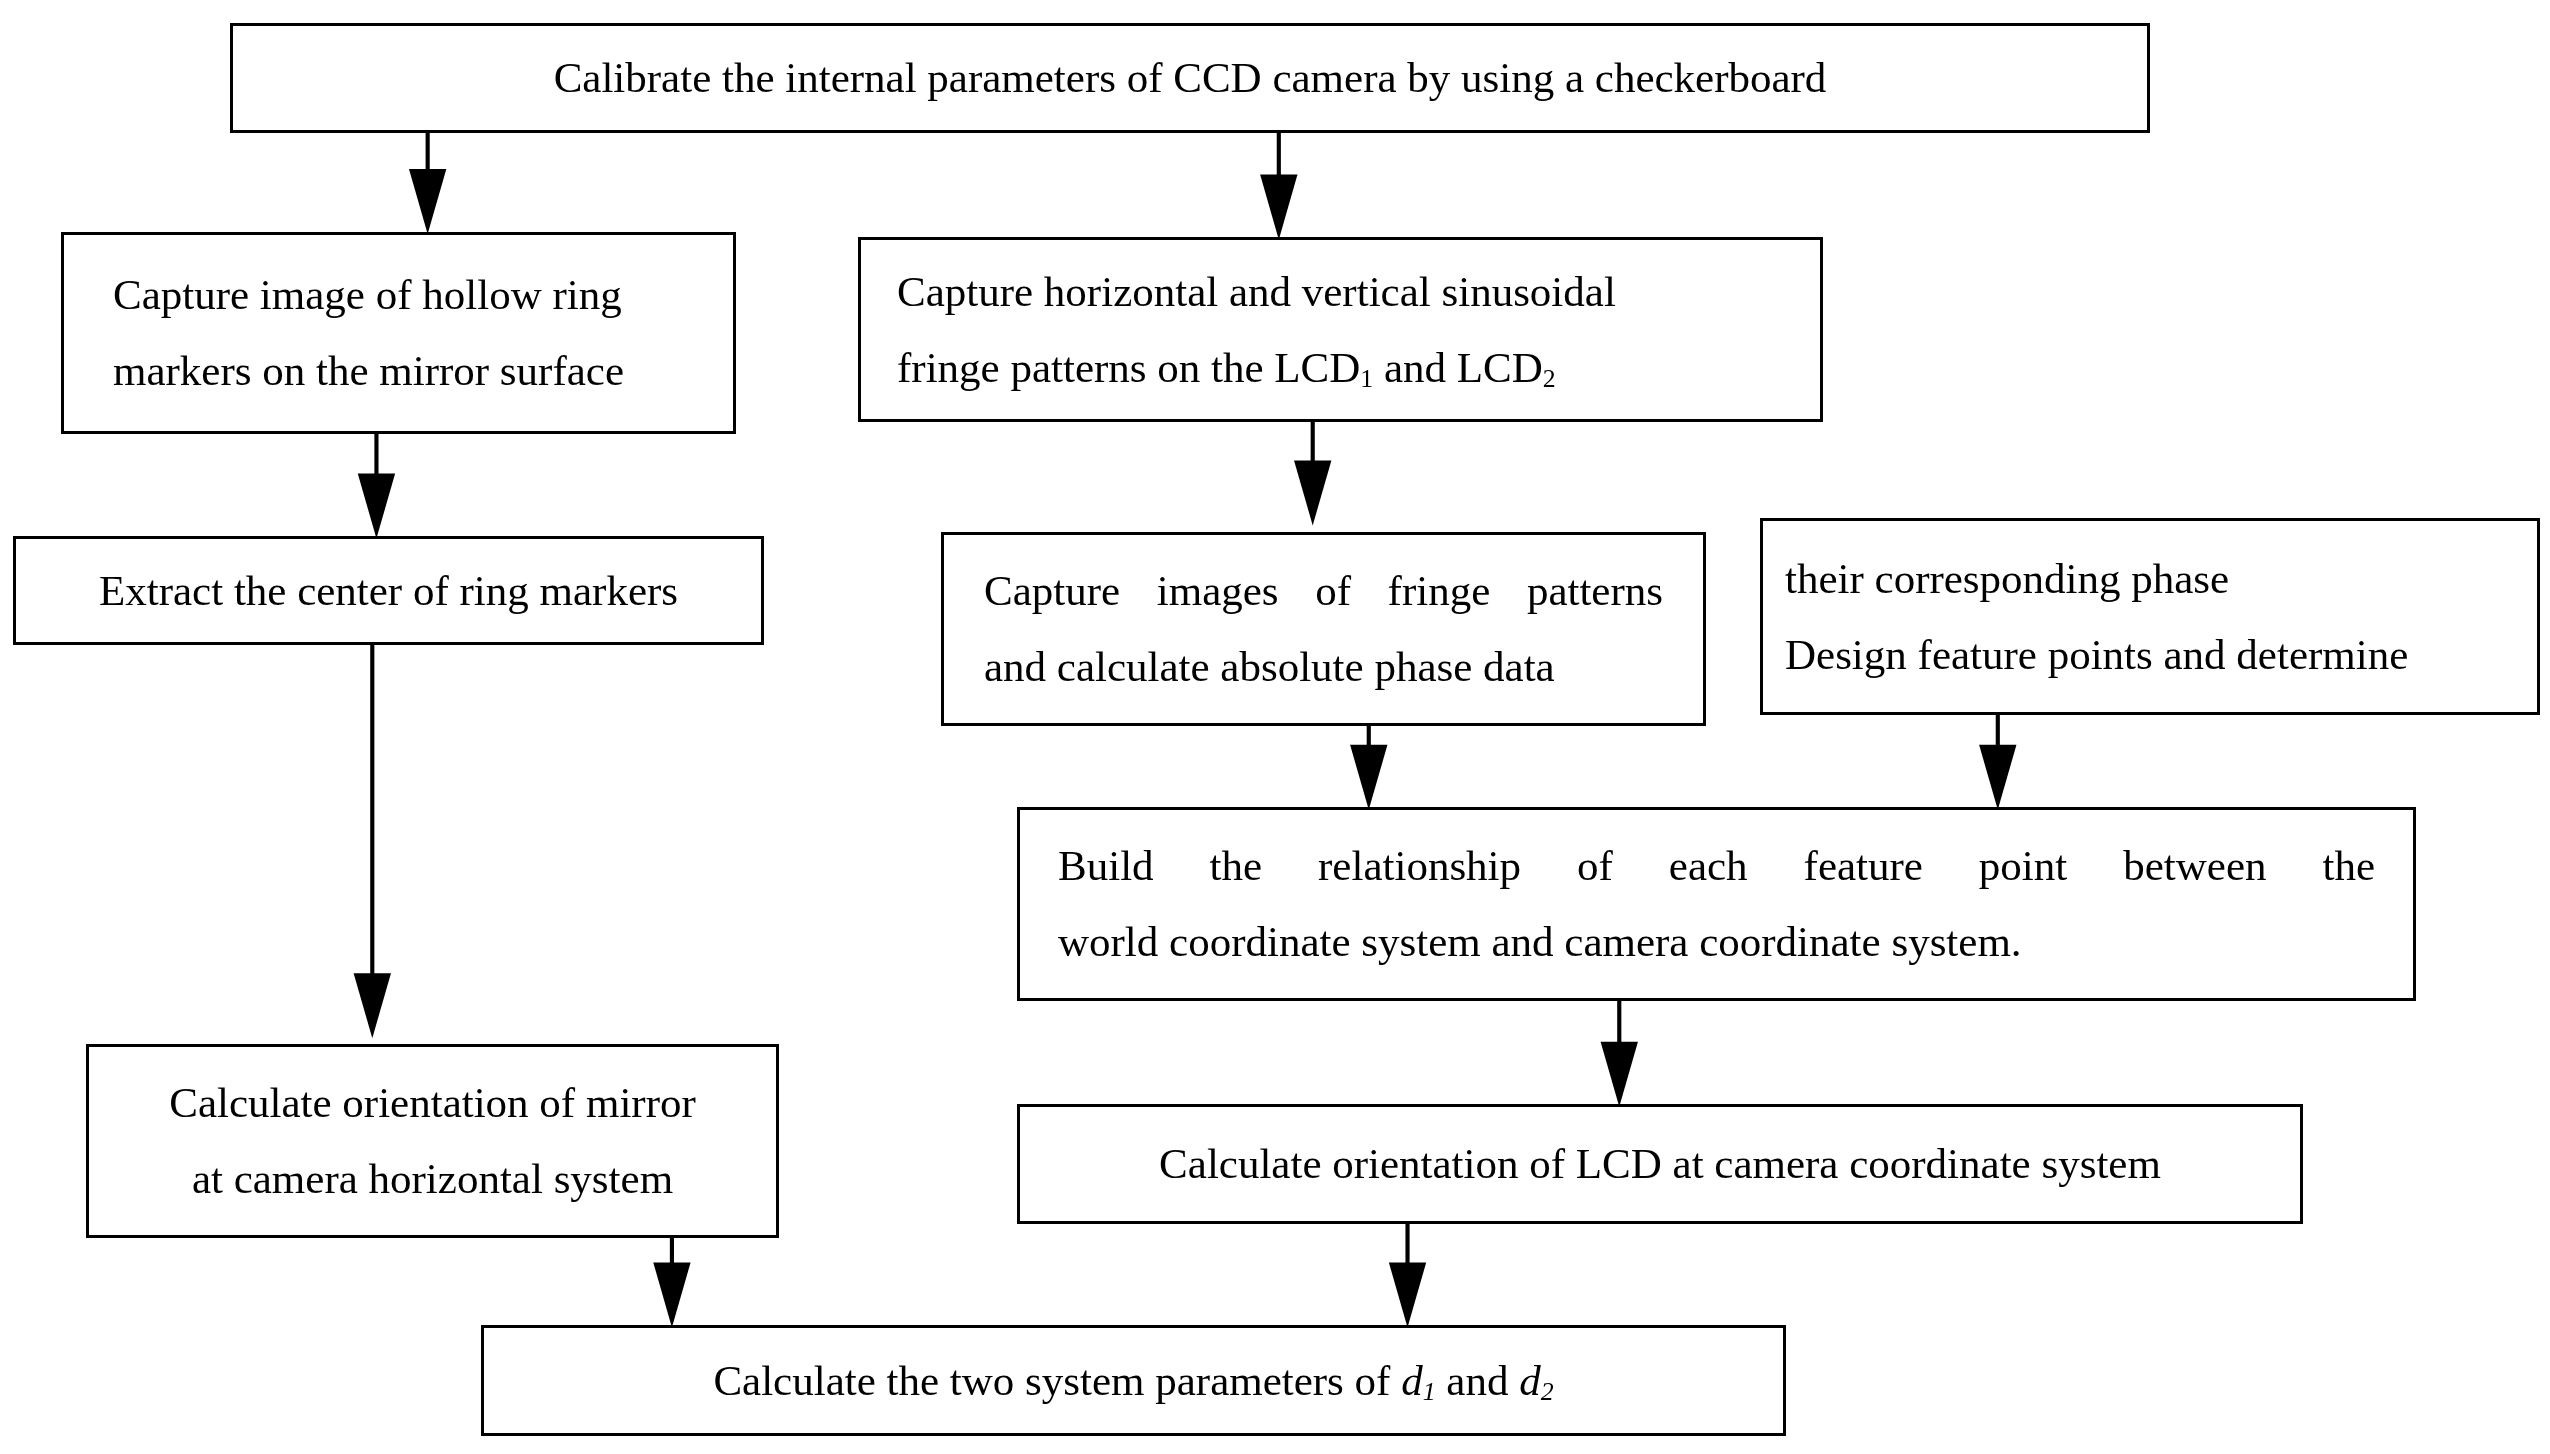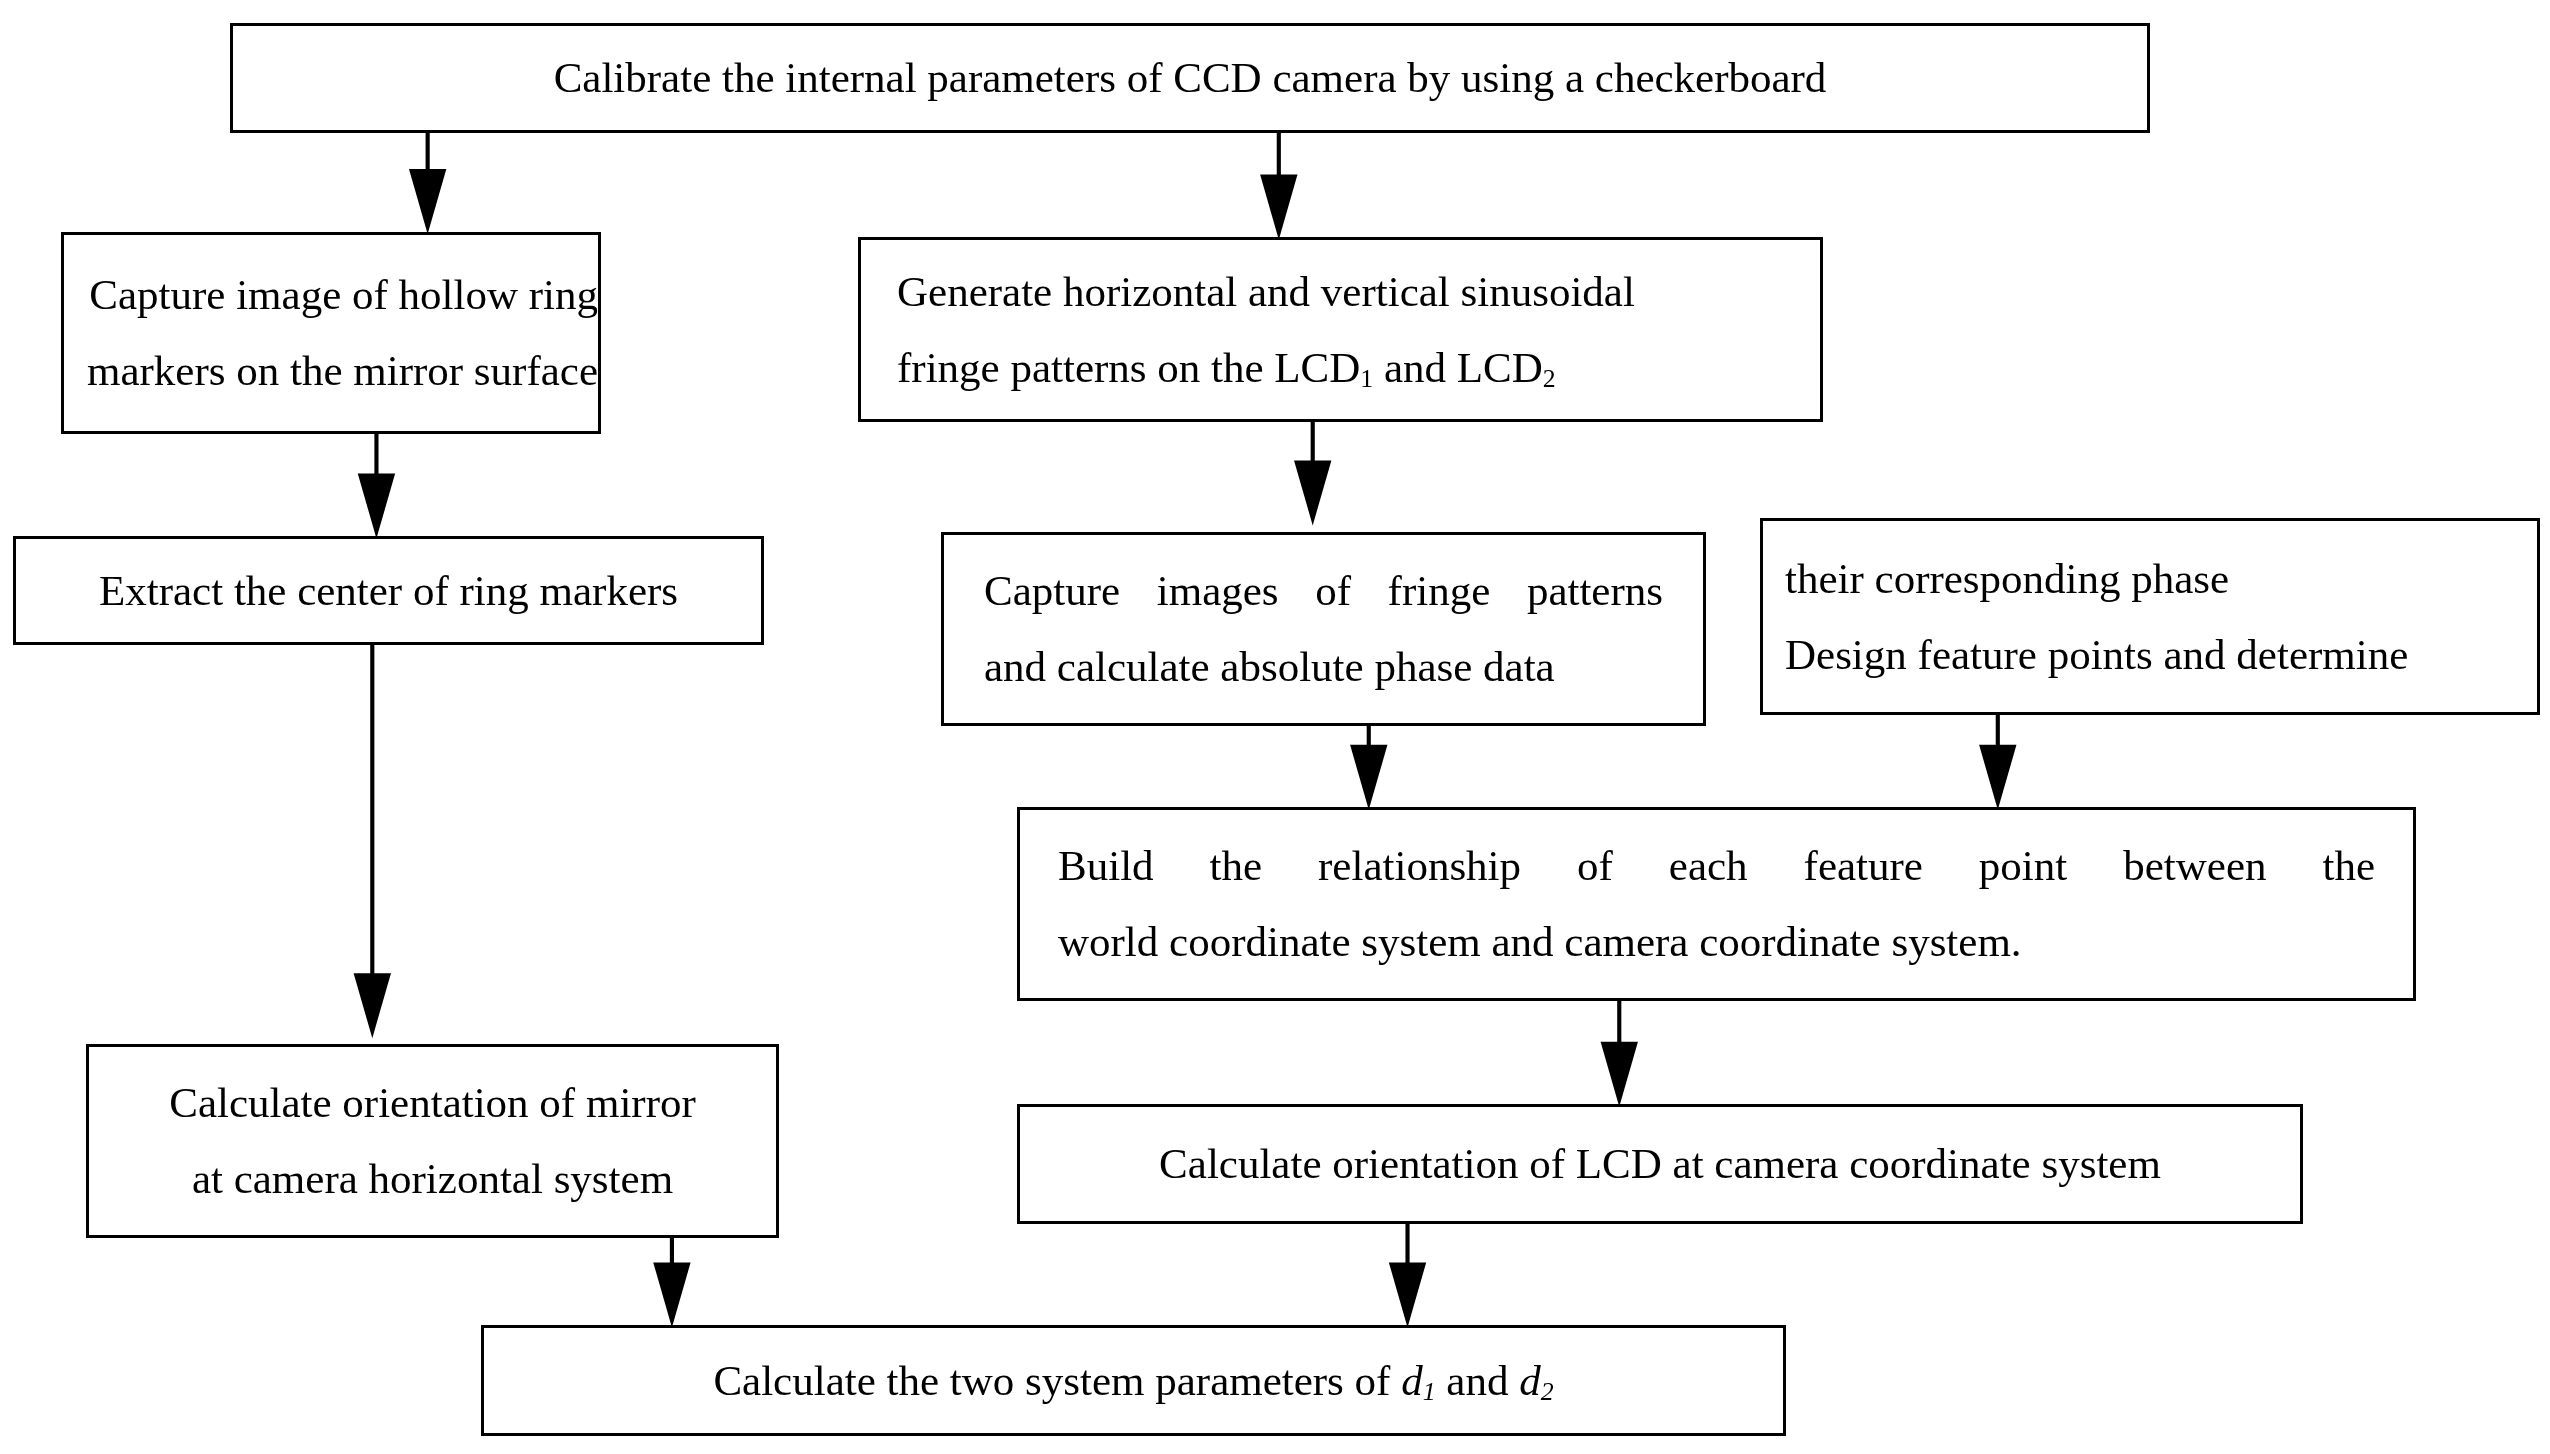--- a/index.html
+++ b/index.html
@@ -101,31 +101,31 @@
       <g>
         <line x1="2034" x2="2034" y1="1767" y2="1838" stroke="#000000" stroke-width="6"></line>
         <polygon points="2007,1824 2061,1824 2034,1918" fill="#000000"></polygon>
       </g>
     </svg>
 
   <div class="box align-center" style="left:230px; top:23px; width:1920px; height:110px;">
       <div class="line"><span>Calibrate the internal parameters of CCD camera by using a checkerboard</span></div>
     </div>
 
-  <div class="box" style="left:61px; top:232px; width:540px; height:202px; padding-left:49px;align-items:flex-end;">
+  <div class="box" style="left:61px; top:232px; width:675px; height:202px; padding-left:49px;">
       <div class="line"><span>Capture image of hollow ring</span></div>
       <div class="line"><span>markers on the mirror surface</span></div>
     </div>
 
   <div class="box align-center" style="left:13px; top:536px; width:751px; height:109px;">
       <div class="line"><span>Extract the center of ring markers</span></div>
     </div>
 
   <div class="box" style="left:858px; top:237px; width:965px; height:185px; padding-left:36px;">
-      <div class="line"><span>Generate horizontal and vertical sinusoidal</span></div>
+      <div class="line"><span>Capture horizontal and vertical sinusoidal</span></div>
       <div class="line"><span>fringe patterns on the LCD</span><sub>1</sub><span> and LCD</span><sub>2</sub></div>
     </div>
 
   <div class="box justify-first" style="left:941px; top:532px; width:765px; height:194px; padding:0 40px;">
       <div class="line"><span>Capture images of fringe patterns</span></div>
       <div class="line"><span>and calculate absolute phase data</span></div>
     </div>
 
   <div class="box" style="left:1760px; top:518px; width:780px; height:197px; padding-left:22px;">
       <div class="line"><span>their corresponding phase</span></div>

